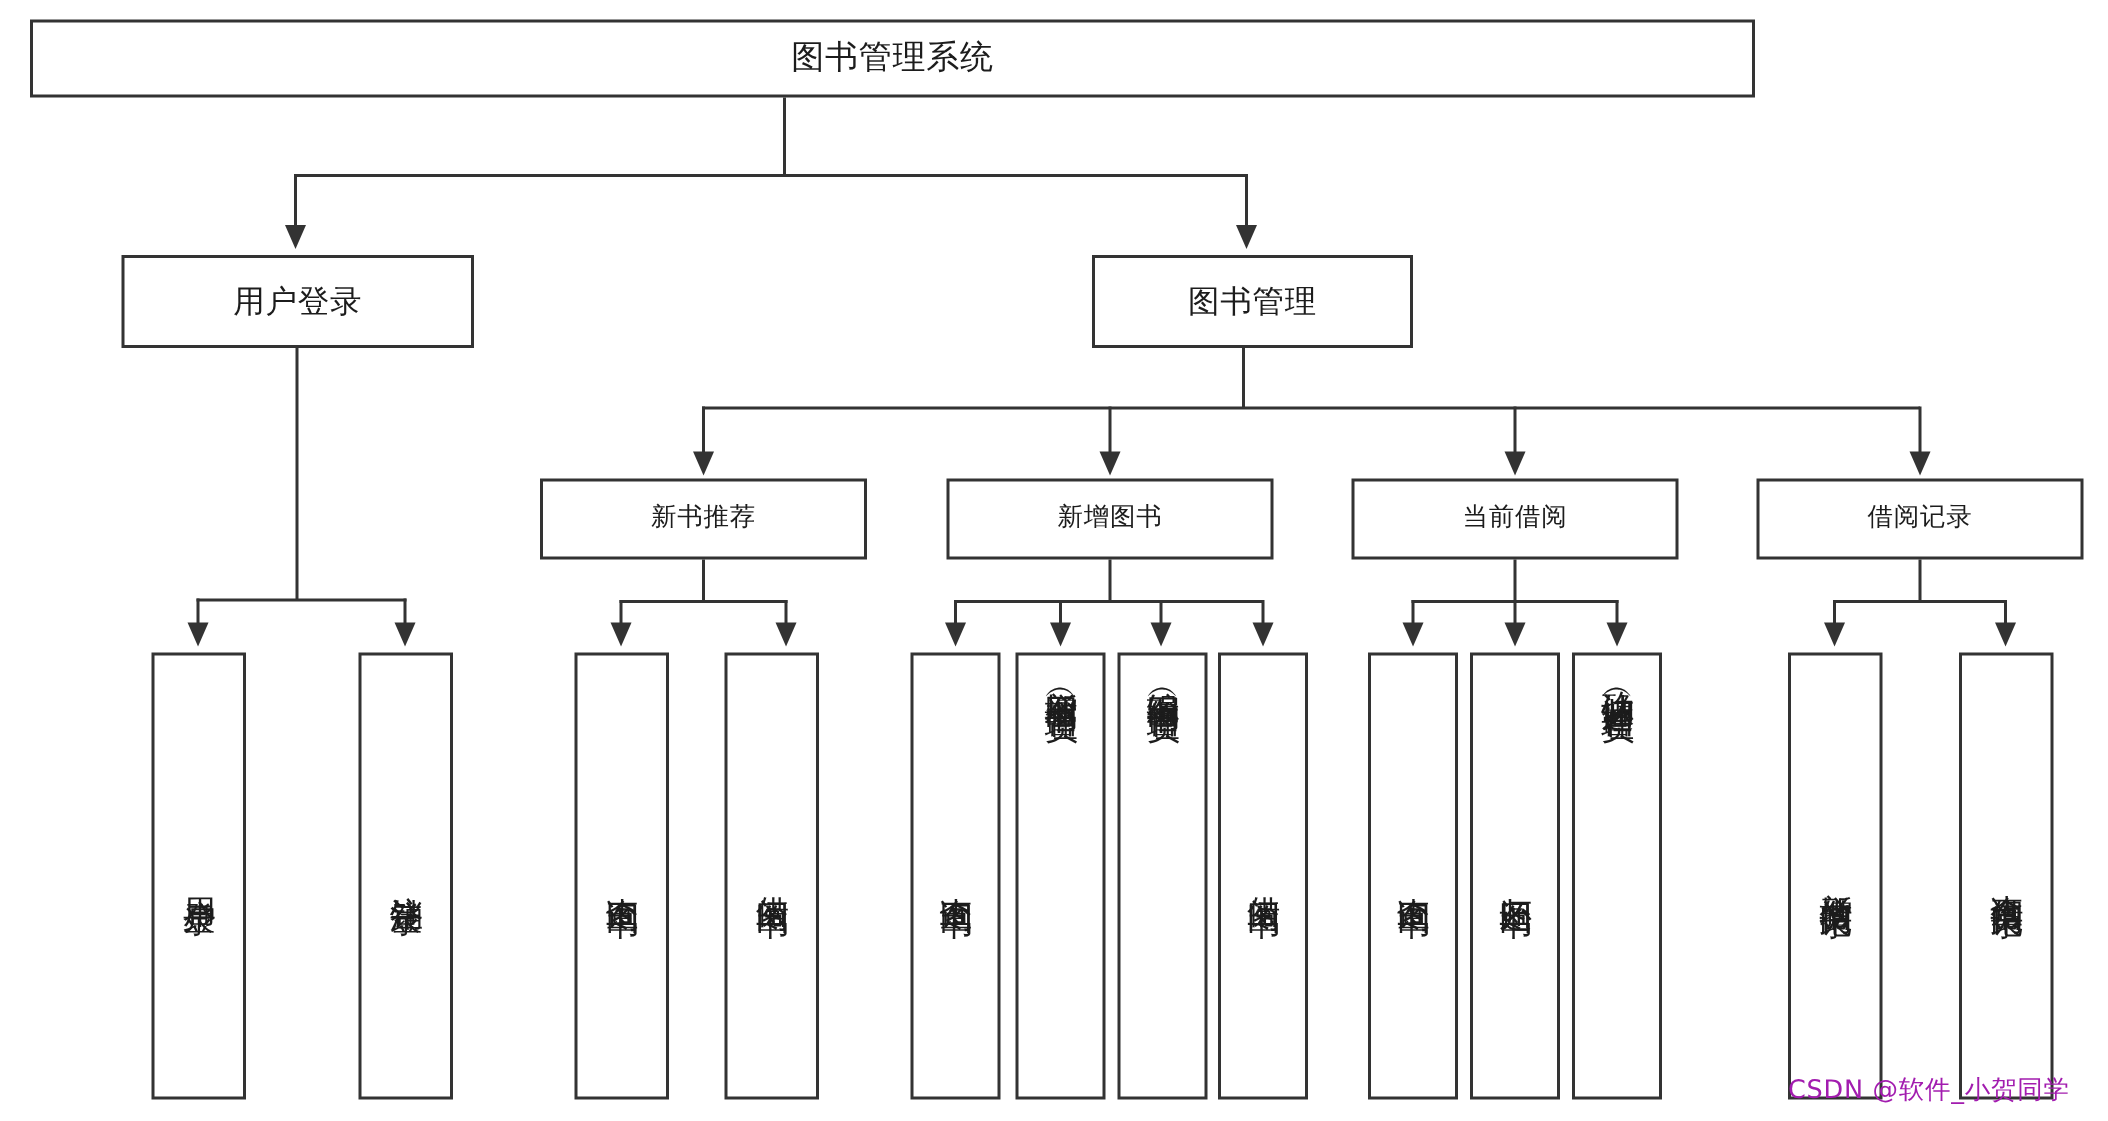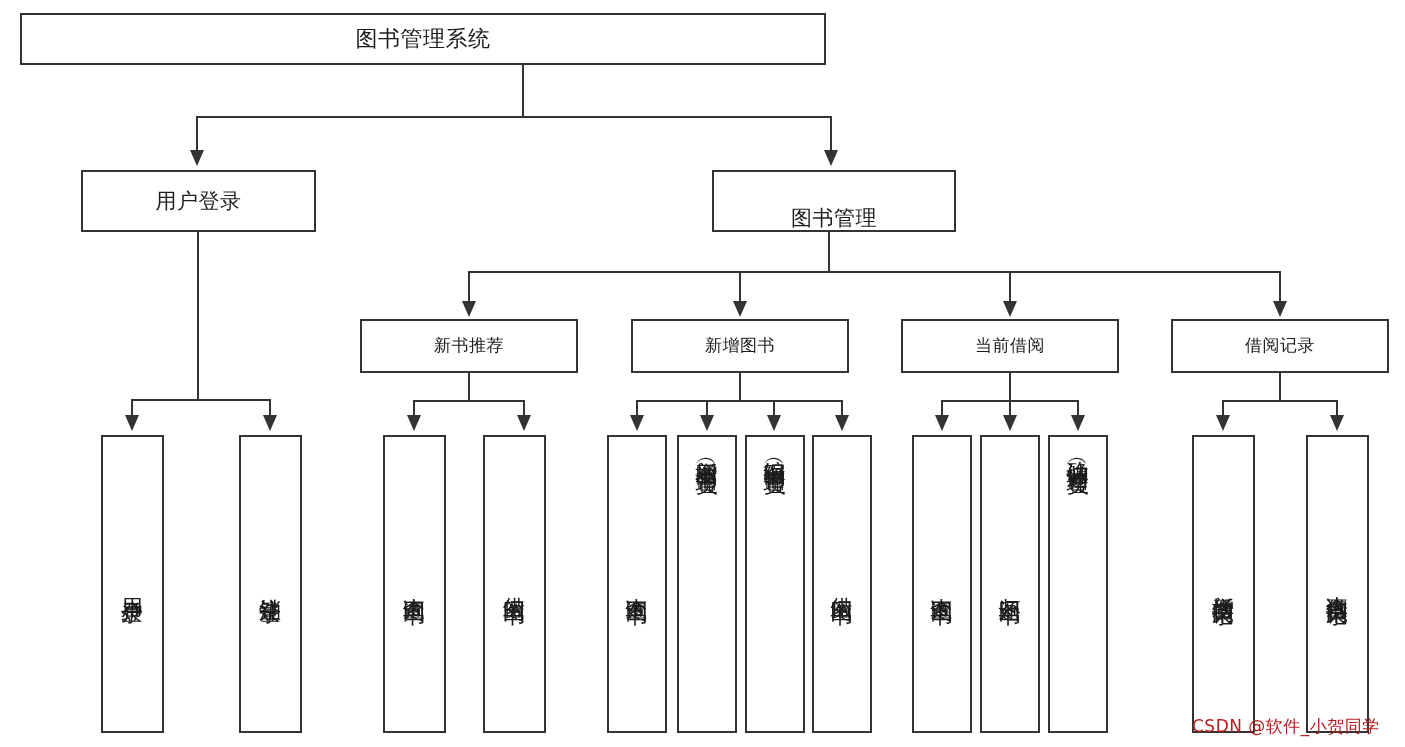--- a/index.html
+++ b/index.html
@@ -66,49 +66,49 @@
     position:absolute;
     width:0;height:0;
     border-left:7px solid transparent;
     border-right:7px solid transparent;
     border-top:16px solid #333333;
   }
   
   .watermark{
     position:absolute;
     font-size:17px;
-    color:#b91c1c;
+    color:#a21caf;
     white-space:nowrap;
     user-select:none;
     letter-spacing:0.5px;
     text-align:right;
   }
 </style>
 </head>
 <body>
 
 <div id="canvas">
 
-  <div class="node root" style="left:20px;top:13px;width:806px;height:52px;">
+  <div class="node root" style="left:20px;top:13px;width:1150px;height:52px;">
     <span class="label">图书管理系统</span>
   </div>
 
   <div class="conn vline" style="left:522px;top:65px;width:2px;height:52px;"></div>
 
   <div class="conn hline" style="left:196px;top:116px;width:636px;height:2px;"></div>
 
   <div class="conn vline" style="left:196px;top:116px;width:2px;height:36px;"></div>
   <div class="arrow" style="left:190px;top:150px;"></div>
   <div class="conn vline" style="left:830px;top:116px;width:2px;height:36px;"></div>
   <div class="arrow" style="left:824px;top:150px;"></div>
 
   <div class="node lvl2" style="left:81px;top:170px;width:235px;height:62px;">
     <span class="label">用户登录</span>
   </div>
-  <div class="node lvl2" style="left:712px;top:170px;width:244px;height:62px;align-items:flex-end;">
+  <div class="node lvl2" style="left:728px;top:170px;width:214px;height:62px;">
     <span class="label">图书管理</span>
   </div>
 
   <div class="conn vline" style="left:197px;top:232px;width:2px;height:168px;"></div>
   <div class="conn hline" style="left:131px;top:399px;width:140px;height:2px;"></div>
   <div class="conn vline" style="left:131px;top:399px;width:2px;height:18px;"></div>
   <div class="arrow" style="left:125px;top:415px;"></div>
   <div class="conn vline" style="left:269px;top:399px;width:2px;height:18px;"></div>
   <div class="arrow" style="left:263px;top:415px;"></div>
 

